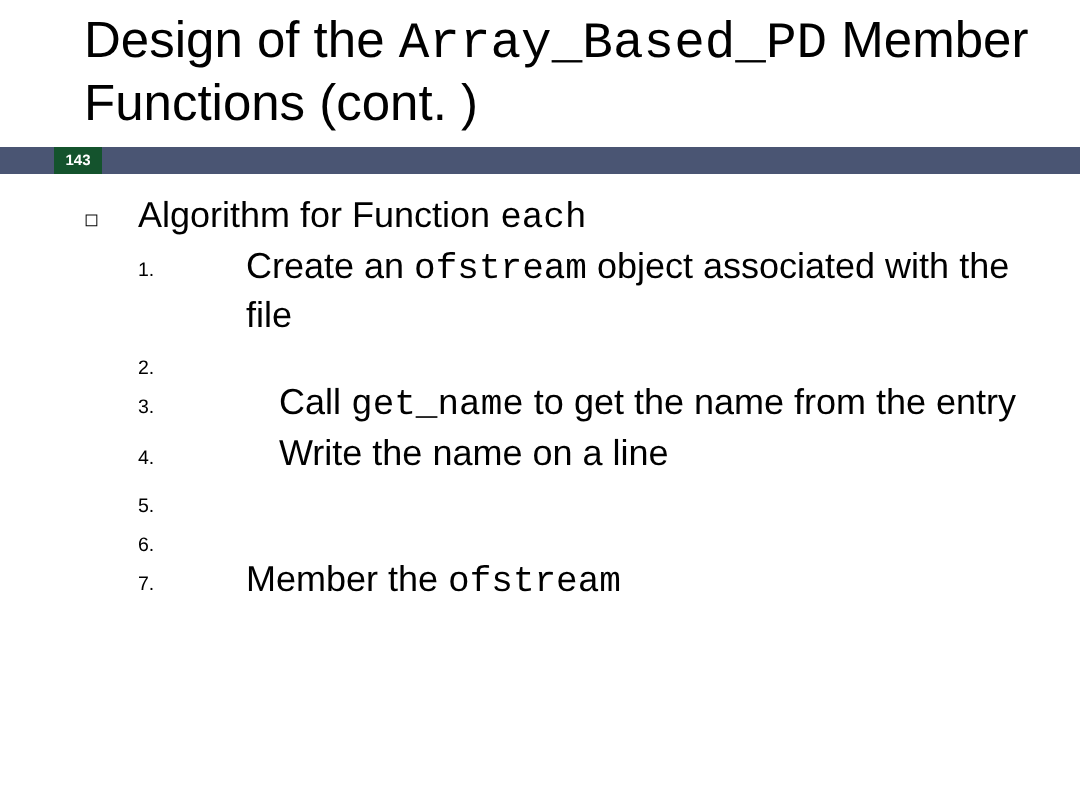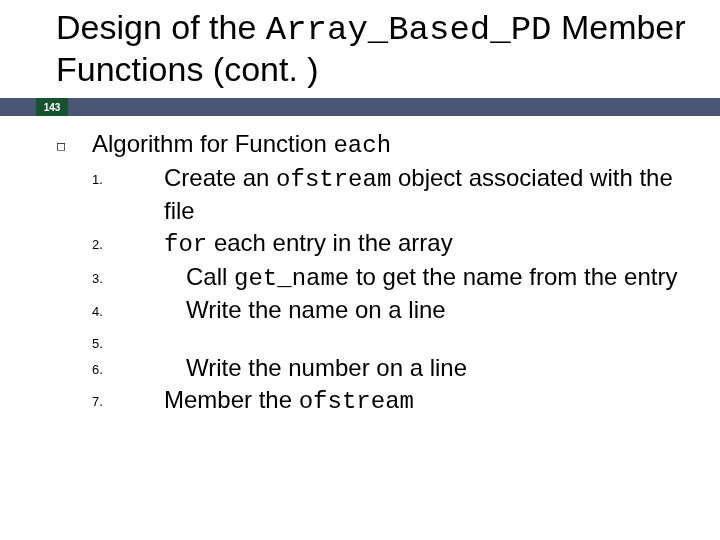--- a/index.html
+++ b/index.html
@@ -47,23 +47,20 @@
       <div class="bullet-col"></div>
       <div class="num-col">1.</div>
       <div class="txt ind1">
         <span>Create an </span><span class="code">ofstream</span><span> object associated with the file</span>
       </div>
     </div>
 
     <div class="row">
       <div class="bullet-col"></div>
       <div class="num-col">2.</div>
-      <div class="txt ind1">
-        <span class="code">for</span><span> each entry in the array</span>
-      </div>
     </div>
 
     <div class="row">
       <div class="bullet-col"></div>
       <div class="num-col">3.</div>
       <div class="txt ind2">
         <span>Call </span><span class="code">get_name</span><span> to get the name from the entry</span>
       </div>
     </div>
 
@@ -76,23 +73,20 @@
     </div>
 
     <div class="row">
       <div class="bullet-col"></div>
       <div class="num-col">5.</div>
     </div>
 
     <div class="row">
       <div class="bullet-col"></div>
       <div class="num-col">6.</div>
-      <div class="txt ind2">
-        <span>Write the number on a line</span>
-      </div>
     </div>
 
     <div class="row">
       <div class="bullet-col"></div>
       <div class="num-col">7.</div>
       <div class="txt ind1">
         <span>Member the </span><span class="code">ofstream</span>
       </div>
     </div>
 

